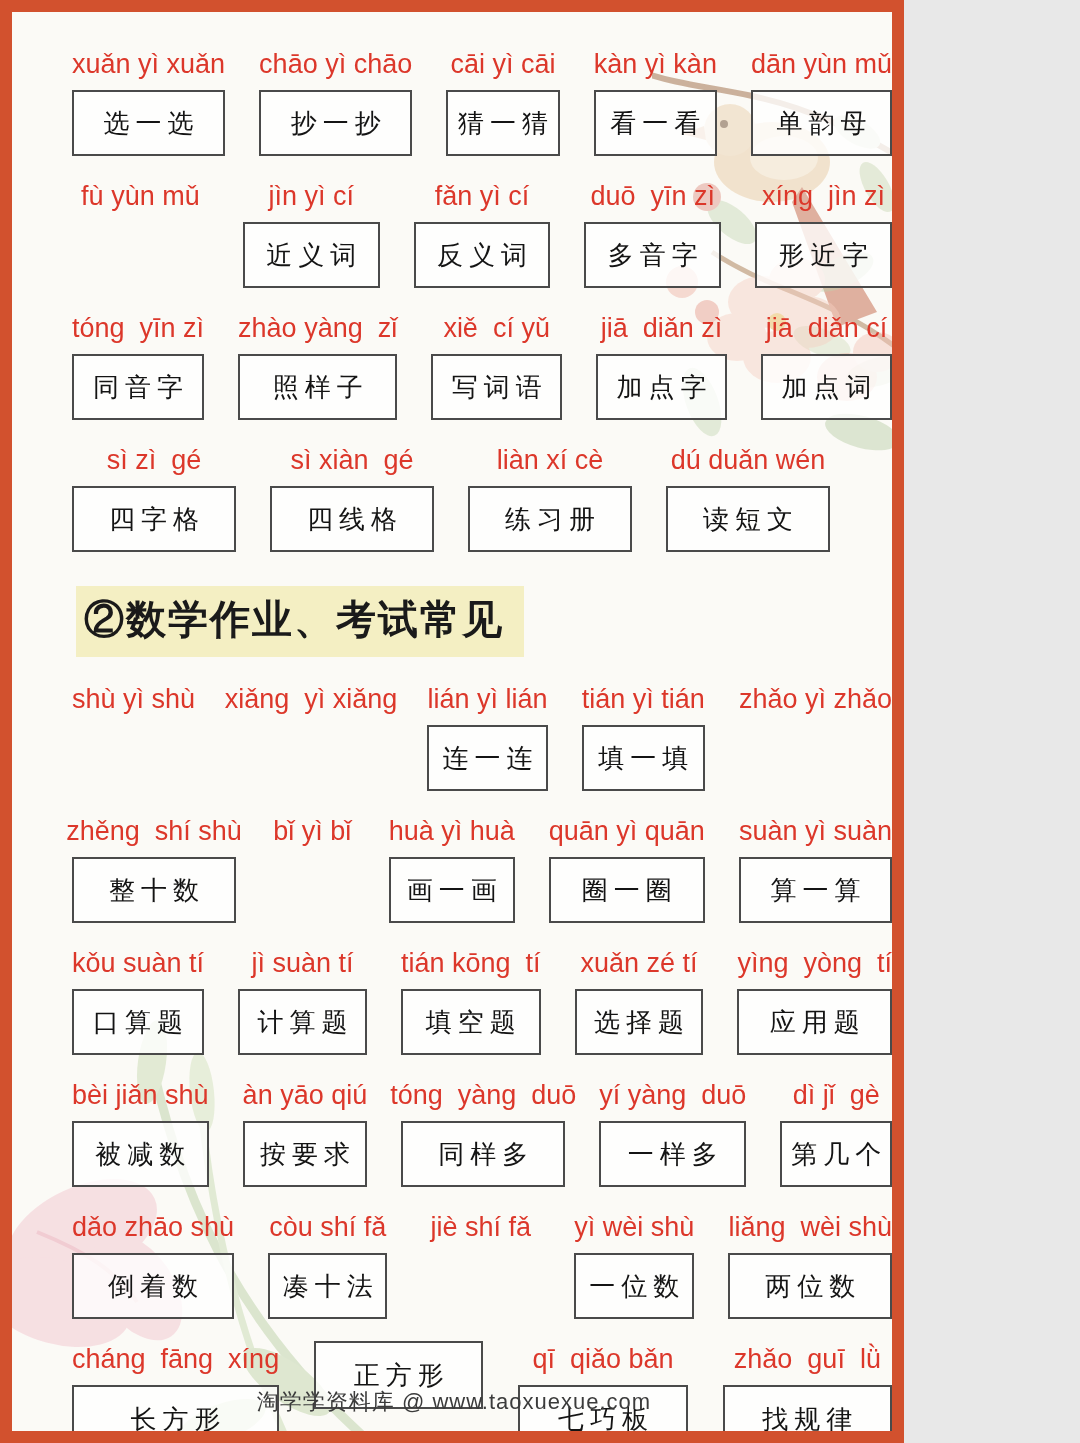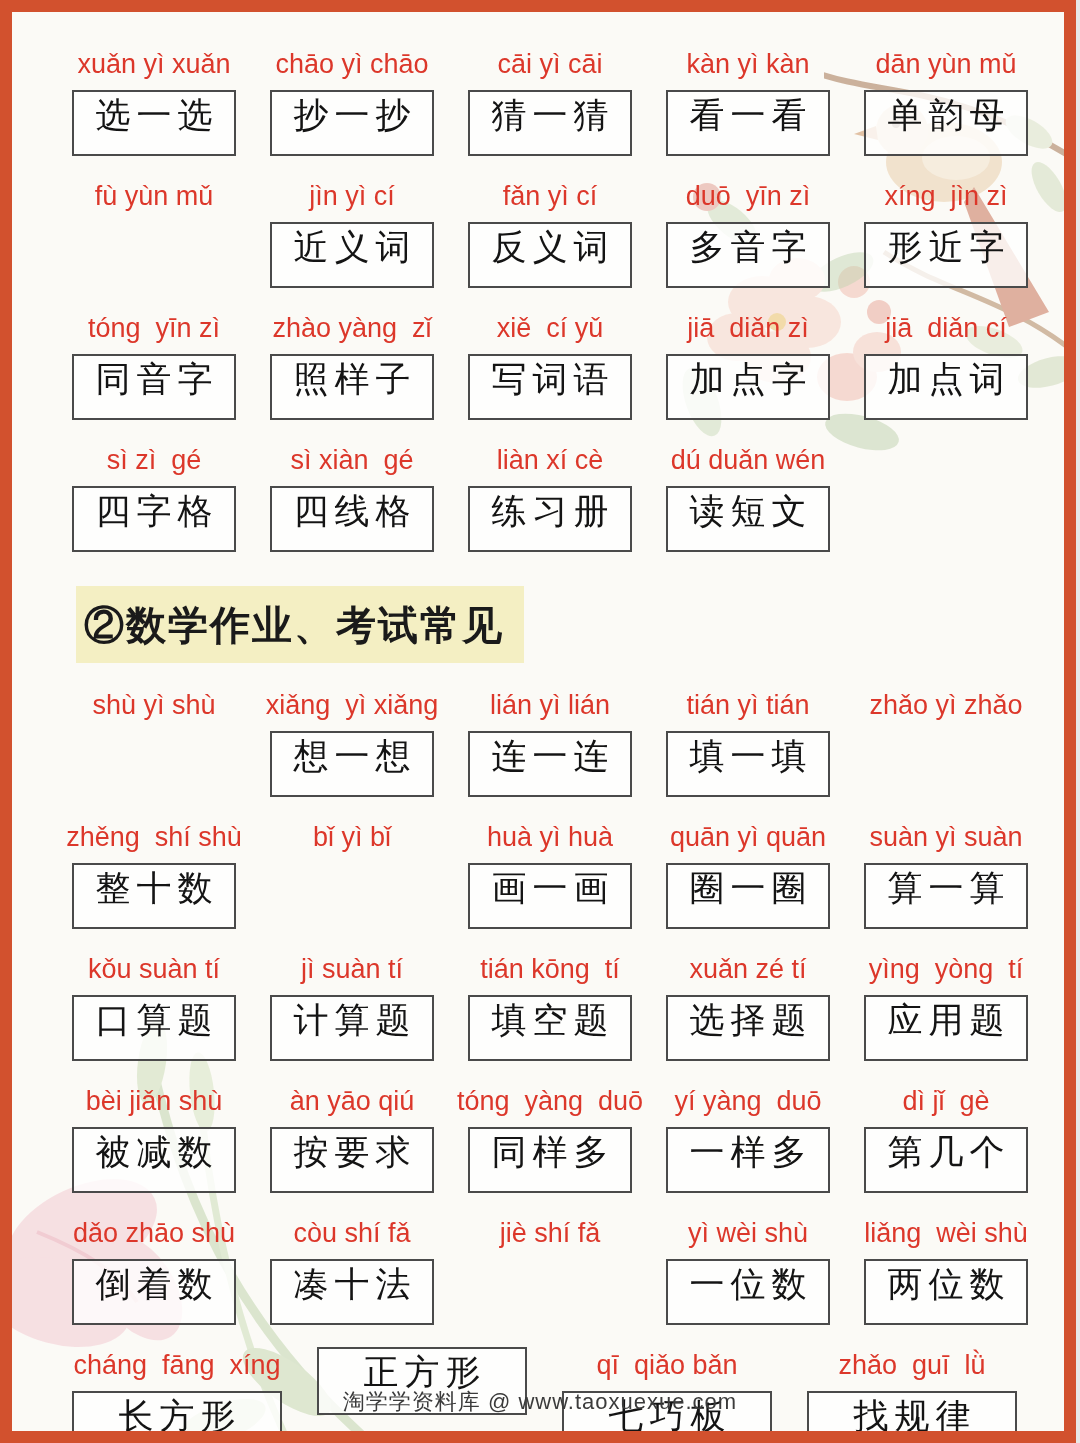--- a/index.html
+++ b/index.html
@@ -1,18 +1,18 @@
 <!DOCTYPE html>
 <html><head>
 <meta charset="utf-8">
 <style>
   html,body{margin:0;padding:0;background:#e8e8e8;}
   .page{
     position:relative;
-    width:1076px;height:1443px;
+    width:904px;height:1443px;
     box-sizing:border-box;
     border:12px solid #D2512E;
     background:#FBFAF6;
     overflow:hidden;
     font-family:"Liberation Sans", sans-serif;
   }
   .deco{position:absolute;z-index:0;pointer-events:none;}
   .content{position:relative;z-index:1;padding:34px 0 0 60px;}
   .row{display:flex;gap:34px;margin-bottom:22px;}
   .cell{width:164px;display:flex;flex-direction:column;align-items:center;}
@@ -20,30 +20,30 @@
   .row.wide .cell{width:210px;}
   .pinyin{
     height:36px;line-height:36px;margin-bottom:8px;
     font-size:27px;font-weight:500;color:#DC372A;
     white-space:pre;text-align:center;
   }
   .card{
     align-self:stretch;height:62px;
     border:2px solid #4A4A4A;
     background:rgba(255,255,255,0.78);
-    display:flex;justify-content:center;
-    font-size:35px;color:#141414;letter-spacing:6px;text-indent:6px;
+    display:flex;align-items:center;justify-content:center;
+    font-size:26px;color:#141414;letter-spacing:6px;text-indent:6px;
   }
   .row.wide .card{height:64px;}
   .header-band{
     display:inline-block;
     margin:12px 0 24px 4px;
     background:#F4EFC3;
     font-size:40px;font-weight:600;color:#1a1a1a;
-    padding:12px 20px 10px 8px;
+    padding:6px 20px 10px 8px;
     letter-spacing:2px;
   }
   .footer{
     position:absolute;z-index:1;left:4px;right:0;bottom:14px;
     text-align:center;font-size:22px;color:#3B3B3B;letter-spacing:1px;
   }
 </style>
 </head>
 <body>
 
@@ -224,23 +224,20 @@
     <div class="header-band">
       <span>②数学作业、考试常见</span>
     </div>
     <div id="section-1">
         <div class="row">
           <div class="cell">
             <div class="pinyin">shù yì shù</div>
           </div>
           <div class="cell">
             <div class="pinyin">xiǎng  yì xiǎng</div>
-            <div class="card">
-              <span>想一想</span>
-            </div>
           </div>
           <div class="cell">
             <div class="pinyin">lián yì lián</div>
             <div class="card">
               <span>连一连</span>
             </div>
           </div>
           <div class="cell">
             <div class="pinyin">tián yì tián</div>
             <div class="card">

